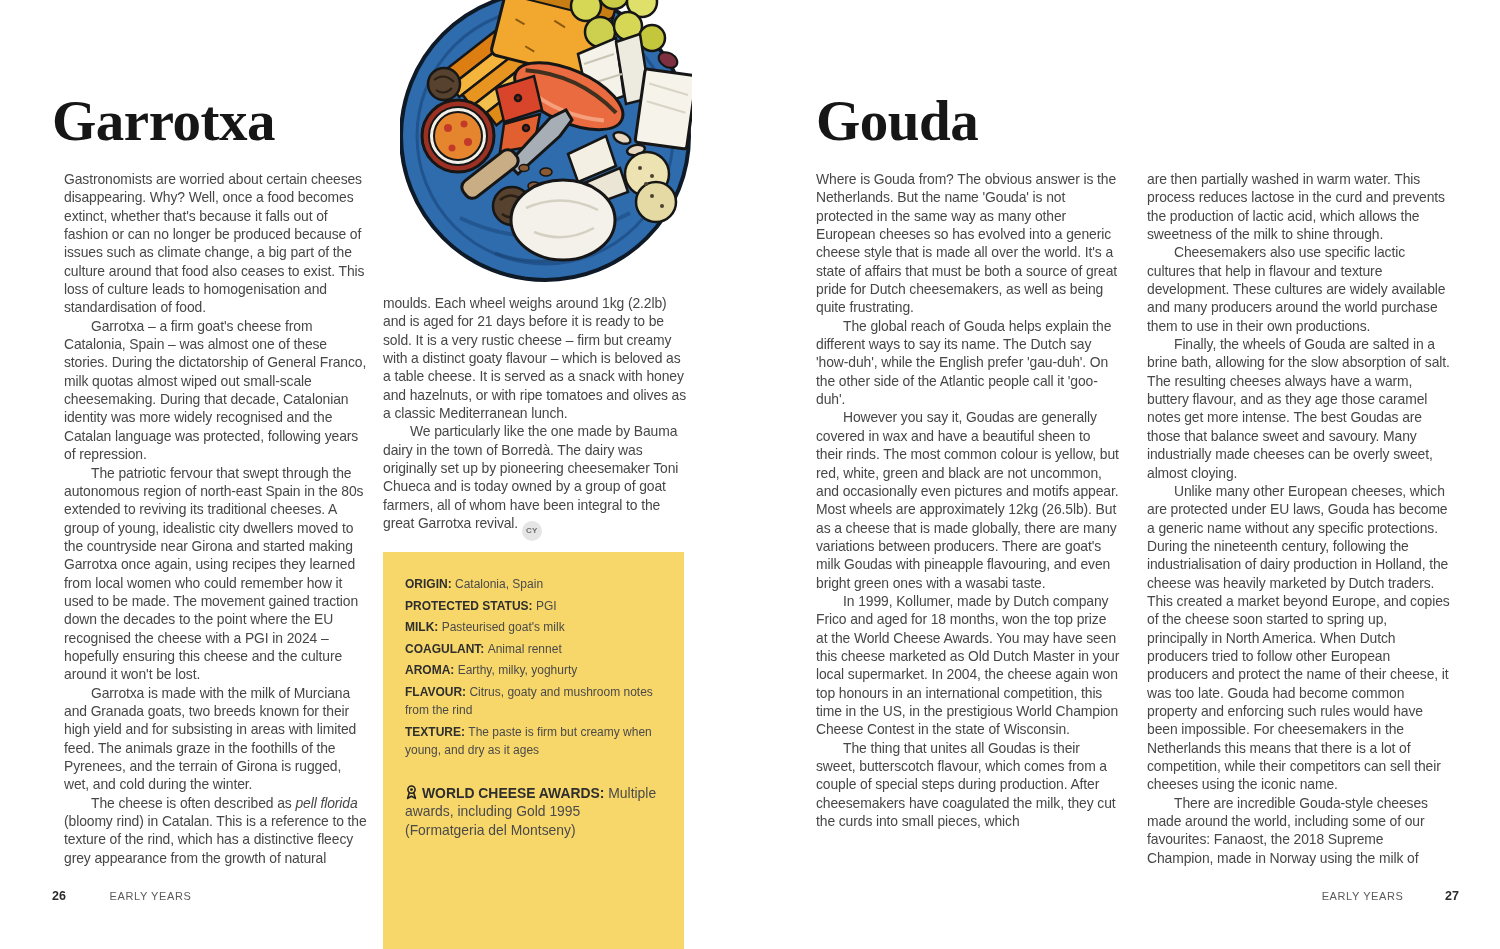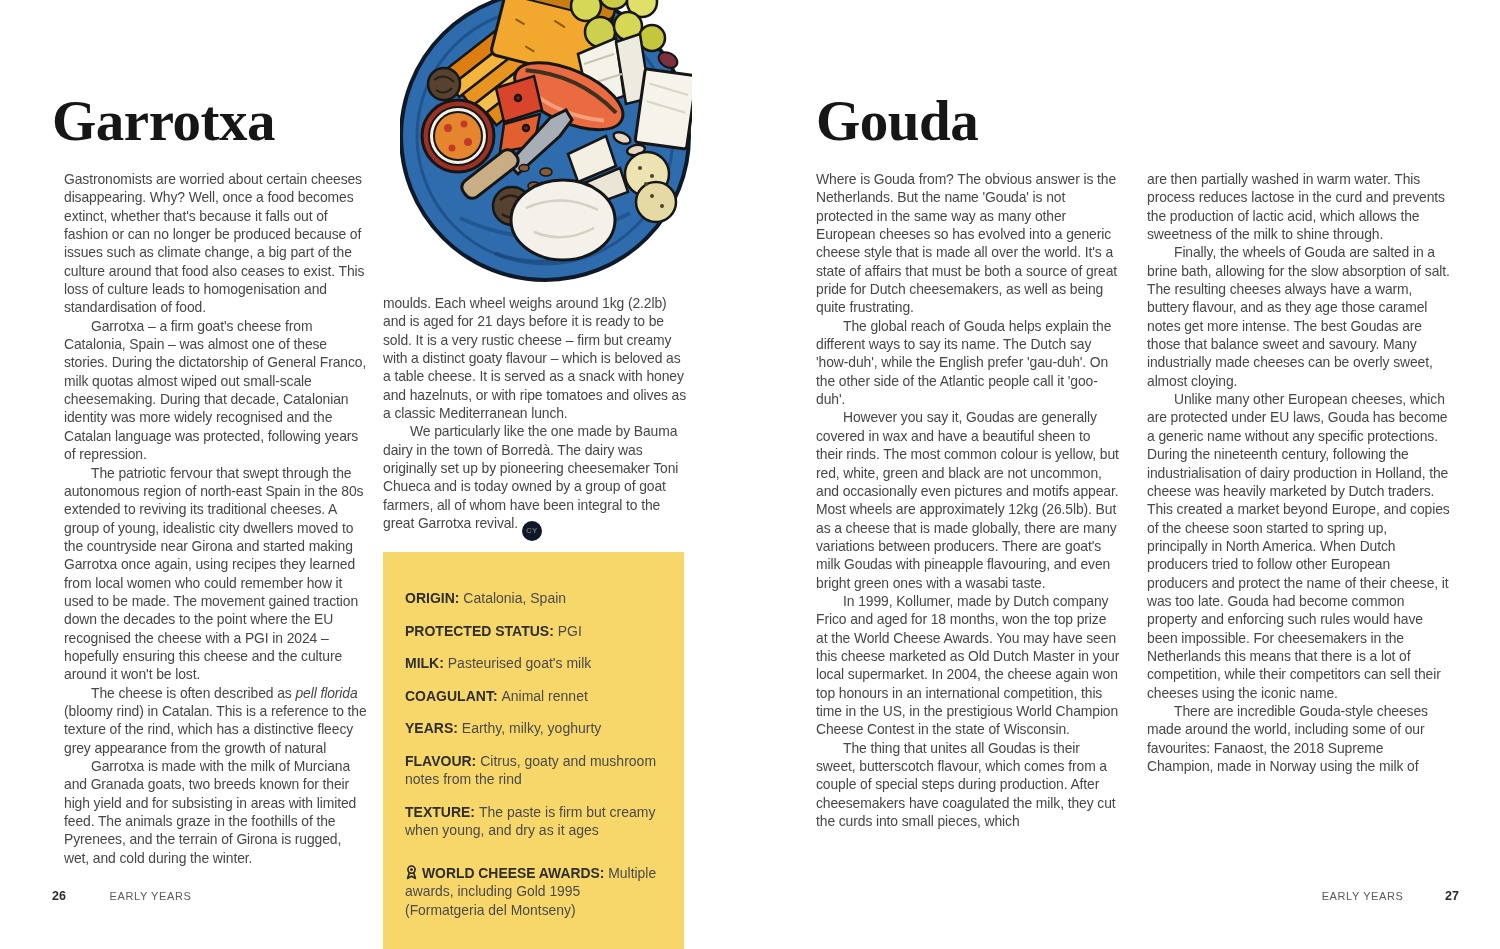--- a/index.html
+++ b/index.html
@@ -21,29 +21,29 @@
   }
   #col-l1{left:64px;top:170px;}
   #col-l2{left:383px;top:294px;}
   #col-r1{left:816px;top:170px;}
   #col-r2{left:1147px;top:170px;}
   .body-p{margin:0;}
   .body-p + .body-p{text-indent:27px;}
   .body-p em{font-style:italic;}
   .author-badge{
     display:inline-block;width:20px;height:20px;border-radius:50%;
-    background:#0f172a;color:#707070;font-weight:700;font-size:8px;
+    background:#e5e5e5;color:#707070;font-weight:700;font-size:8px;
     line-height:20px;text-align:center;letter-spacing:0.4px;
     vertical-align:-5px;text-indent:0;
   }
   .info-box{
     position:absolute;left:383px;top:552px;width:301px;height:397px;
     box-sizing:border-box;padding:23px 22px 0 22px;
   }
-  .info-entry{margin:14px 0 3px 0;font-size:14px;line-height:18.5px;color:#4a4a4a;}
+  .info-entry{margin:0 0 3px 0;font-size:12px;line-height:18.5px;color:#4a4a4a;}
   .info-entry strong, .award strong{color:#2e2e2e;font-weight:700;}
   .award{margin-top:24px;font-size:13.9px;line-height:18.5px;color:#4a4a4a;}
   .award .medal{vertical-align:-2px;margin-right:4px;}
   .footer{position:absolute;top:889px;font-size:11px;letter-spacing:0.6px;}
   .footer .page-num{font-weight:700;font-size:12.5px;color:#2b2b2b;letter-spacing:0;}
   .footer .section{color:#5a5a5a;}
   #footer-left{left:52px;}
   #footer-left .section{margin-left:40px;}
   #footer-right{right:41px;}
   #footer-right .section{margin-right:38px;}
@@ -161,35 +161,35 @@
         <circle cx="252" cy="228" r="2"></circle>
           <circle cx="262" cy="238" r="2"></circle>
       </g>
     </g>
   </svg>
 
   <div id="col-l1" class="col">
       <p class="body-p">Gastronomists are worried about certain cheeses disappearing. Why? Well, once a food becomes extinct, whether that's because it falls out of fashion or can no longer be produced because of issues such as climate change, a big part of the culture around that food also ceases to exist. This loss of culture leads to homogenisation and standardisation of food.</p>
       <p class="body-p">Garrotxa – a firm goat's cheese from Catalonia, Spain – was almost one of these stories. During the dictatorship of General Franco, milk quotas almost wiped out small-scale cheesemaking. During that decade, Catalonian identity was more widely recognised and the Catalan language was protected, following years of repression.</p>
       <p class="body-p">The patriotic fervour that swept through the autonomous region of north-east Spain in the 80s extended to reviving its traditional cheeses. A group of young, idealistic city dwellers moved to the countryside near Girona and started making Garrotxa once again, using recipes they learned from local women who could remember how it used to be made. The movement gained traction down the decades to the point where the EU recognised the cheese with a PGI in 2024 – hopefully ensuring this cheese and the culture around it won't be lost.</p>
+      <p class="body-p">Garrotxa is made with the milk of Murciana and Granada goats, two breeds known for their high yield and for subsisting in areas with limited feed. The animals graze in the foothills of the Pyrenees, and the terrain of Girona is rugged, wet, and cold during the winter.</p>
       <p class="body-p">The cheese is often described as <em>pell florida</em> (bloomy rind) in Catalan. This is a reference to the texture of the rind, which has a distinctive fleecy grey appearance from the growth of natural</p>
-      <p class="body-p">Garrotxa is made with the milk of Murciana and Granada goats, two breeds known for their high yield and for subsisting in areas with limited feed. The animals graze in the foothills of the Pyrenees, and the terrain of Girona is rugged, wet, and cold during the winter.</p>
     </div>
   <div id="col-l2" class="col">
       <p class="body-p">moulds. Each wheel weighs around 1kg (2.2lb) and is aged for 21 days before it is ready to be sold. It is a very rustic cheese – firm but creamy with a distinct goaty flavour – which is beloved as a table cheese. It is served as a snack with honey and hazelnuts, or with ripe tomatoes and olives as a classic Mediterranean lunch.</p>
       <p class="body-p">We particularly like the one made by Bauma dairy in the town of Borredà. The dairy was originally set up by pioneering cheesemaker Toni Chueca and is today owned by a group of goat farmers, all of whom have been integral to the great Garrotxa revival. <span class="author-badge">CY</span></p>
     </div>
 
   <div class="info-box" id="info-box" style="background: rgb(248, 215, 106);">
     <div>
         <div class="info-entry"><strong>ORIGIN: </strong>Catalonia, Spain</div>
         <div class="info-entry"><strong>PROTECTED STATUS: </strong>PGI</div>
         <div class="info-entry"><strong>MILK: </strong>Pasteurised goat's milk</div>
         <div class="info-entry"><strong>COAGULANT: </strong>Animal rennet</div>
-        <div class="info-entry"><strong>YEARS: </strong>Earthy, milky, yoghurty</div>
+        <div class="info-entry"><strong>AROMA: </strong>Earthy, milky, yoghurty</div>
         <div class="info-entry"><strong>FLAVOUR: </strong>Citrus, goaty and mushroom notes from the rind</div>
         <div class="info-entry"><strong>TEXTURE: </strong>The paste is firm but creamy when young, and dry as it ages</div>
       </div>
     <div class="award">
       <svg class="medal" width="13" height="15" viewBox="0 0 13 15">
         <circle cx="6.5" cy="4.6" r="3.6" fill="none" stroke="#222" stroke-width="1.6"></circle>
         <circle cx="6.5" cy="4.6" r="1.4" fill="#222"></circle>
         <path d="M4.2 8 L2.6 13.4 L6.5 11.2 L10.4 13.4 L8.8 8" fill="none" stroke="#222" stroke-width="1.6" stroke-linejoin="round"></path>
       </svg><strong>WORLD CHEESE AWARDS:</strong>
       <span>Multiple awards, including Gold 1995 (Formatgeria del Montseny)</span>
@@ -207,20 +207,21 @@
 
   <div id="col-r1" class="col">
       <p class="body-p">Where is Gouda from? The obvious answer is the Netherlands. But the name 'Gouda' is not protected in the same way as many other European cheeses so has evolved into a generic cheese style that is made all over the world. It's a state of affairs that must be both a source of great pride for Dutch cheesemakers, as well as being quite frustrating.</p>
       <p class="body-p">The global reach of Gouda helps explain the different ways to say its name. The Dutch say 'how-duh', while the English prefer 'gau-duh'. On the other side of the Atlantic people call it 'goo-duh'.</p>
       <p class="body-p">However you say it, Goudas are generally covered in wax and have a beautiful sheen to their rinds. The most common colour is yellow, but red, white, green and black are not uncommon, and occasionally even pictures and motifs appear. Most wheels are approximately 12kg (26.5lb). But as a cheese that is made globally, there are many variations between producers. There are goat's milk Goudas with pineapple flavouring, and even bright green ones with a wasabi taste.</p>
       <p class="body-p">In 1999, Kollumer, made by Dutch company Frico and aged for 18 months, won the top prize at the World Cheese Awards. You may have seen this cheese marketed as Old Dutch Master in your local supermarket. In 2004, the cheese again won top honours in an international competition, this time in the US, in the prestigious World Champion Cheese Contest in the state of Wisconsin.</p>
       <p class="body-p">The thing that unites all Goudas is their sweet, butterscotch flavour, which comes from a couple of special steps during production. After cheesemakers have coagulated the milk, they cut the curds into small pieces, which</p>
     </div>
   <div id="col-r2" class="col">
       <p class="body-p">are then partially washed in warm water. This process reduces lactose in the curd and prevents the production of lactic acid, which allows the sweetness of the milk to shine through.</p>
+      <p class="body-p">Cheesemakers also use specific lactic cultures that help in flavour and texture development. These cultures are widely available and many producers around the world purchase them to use in their own productions.</p>
       <p class="body-p">Finally, the wheels of Gouda are salted in a brine bath, allowing for the slow absorption of salt. The resulting cheeses always have a warm, buttery flavour, and as they age those caramel notes get more intense. The best Goudas are those that balance sweet and savoury. Many industrially made cheeses can be overly sweet, almost cloying.</p>
       <p class="body-p">Unlike many other European cheeses, which are protected under EU laws, Gouda has become a generic name without any specific protections. During the nineteenth century, following the industrialisation of dairy production in Holland, the cheese was heavily marketed by Dutch traders. This created a market beyond Europe, and copies of the cheese soon started to spring up, principally in North America. When Dutch producers tried to follow other European producers and protect the name of their cheese, it was too late. Gouda had become common property and enforcing such rules would have been impossible. For cheesemakers in the Netherlands this means that there is a lot of competition, while their competitors can sell their cheeses using the iconic name.</p>
       <p class="body-p">There are incredible Gouda-style cheeses made around the world, including some of our favourites: Fanaost, the 2018 Supreme Champion, made in Norway using the milk of</p>
     </div>
 
   <div id="footer-right" class="footer">
     <span class="section">EARLY YEARS</span>
     <span class="page-num">27</span>
   </div>
 </div>

